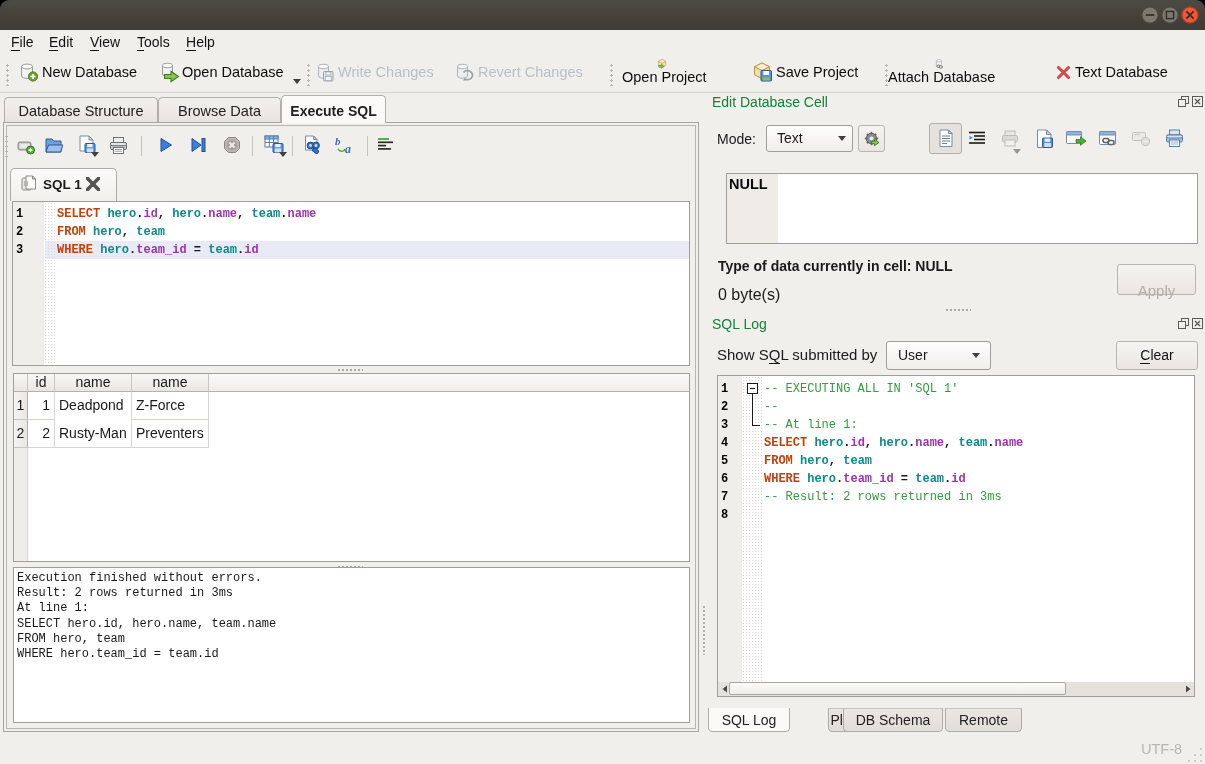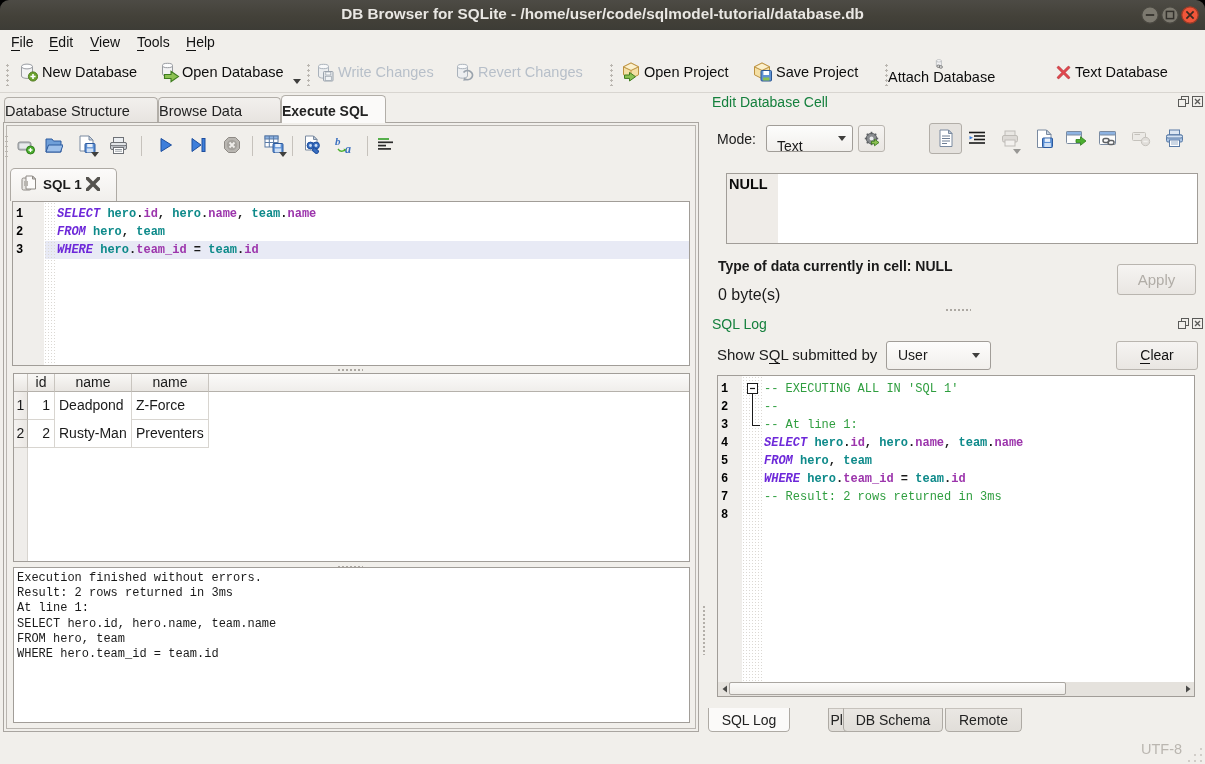--- a/index.html
+++ b/index.html
@@ -16,27 +16,27 @@
 #menubar { left:0; top:30px; width:1205px; height:25px; background:#f1efeb; }
 .menu-item { top:4px; font-size:14px; color:#111; }
 .menu-item .ul { border-bottom:1.2px solid #111; padding-bottom:0px; }
 #toolbar { left:0; top:55px; width:1205px; height:38px; background:#f1efeb; border-bottom:1px solid #d8d5d0; }
 .tbtn { top:4px; height:26px; display:flex; align-items:center; font-size:14.5px; color:#0d0d0d; }
 .tbtn .ic { margin-right:4px; }
 .tbtn.disabled { color:#b7bfc9; }
 .handle-v { width:5px;
   background-image:radial-gradient(circle, #bab6b0 1px, rgba(0,0,0,0) 1.3px);
   background-size:5px 5px; background-position:0 1px; }
-.mtab { top:97px; height:25px; background:linear-gradient(#f2f0ed,#e7e4e0); border:1px solid #b2aea8; border-bottom:none; border-radius:4.5px 4.5px 0 0; padding-top:5px; color:#222; font-size:14.5px; z-index:2;}
+.mtab { top:97px; height:25px; background:linear-gradient(#f2f0ed,#e7e4e0); border:1px solid #b2aea8; border-bottom:none; border-radius:4.5px 4.5px 0 0; text-align:center; padding-top:5px; color:#222; font-size:14.5px; z-index:2;}
 .mtab.active { top:95px; height:28px; background:#fbfaf9; z-index:4; font-weight:bold; font-size:14px; padding-top:7px;}
 #lpane  { left:3px; top:122px; width:696px; height:610px; border:1px solid #a9a5a0; background:#f1efeb; }
 #lpane2 { left:6px; top:125px; width:690px; height:604px; border:1px solid #b9b5b0; }
 .frame { border:1px solid #a19d98; background:#fff; }
 .codeline { position:absolute; left:0; width:100%; height:18px; line-height:18px; white-space:pre; font-family:"Liberation Mono", monospace; font-size:12px; font-weight:bold; }
-.kw { color:#6d28d9;font-style:italic; }
+.kw { color:#c2410c; }
 .tn { color:#0e8a8a; }
 .fld { color:#9c35ac; }
 .cmt { color:#2f9e3f; font-weight:normal; }
 .gnum { position:absolute; font-family:"Liberation Mono", monospace; font-weight:bold; font-size:12px; color:#000; height:18px; line-height:18px; }
 .dotpat { background-image:radial-gradient(circle, #dbd8d3 0.8px, rgba(0,0,0,0) 1px); background-size:3px 3px; }
 .th { position:absolute; background:linear-gradient(#f9f8f6,#e9e6e2); border-right:1px solid #c9c5bf; border-bottom:1px solid #b5b1ab; text-align:center; font-size:14px; color:#1a1a1a; line-height:17px; }
 .rh { position:absolute; background:linear-gradient(90deg,#f5f3f1,#eae7e3); border-right:1px solid #b5b1ab; border-bottom:1px solid #c9c5bf; text-align:center; font-size:14px; line-height:26px; }
 .td { position:absolute; border-right:1px solid #d8d5d0; border-bottom:1px solid #d8d5d0; font-size:14px; line-height:26px; background:#fff; }
 .combo { position:absolute; border:1px solid #a19d98; border-radius:3px; background:linear-gradient(#fdfdfc,#f1efec); font-size:14px; }
 .btn { position:absolute; border:1px solid #b9b5af; border-radius:3px; background:linear-gradient(#f6f4f2,#e9e6e2); text-align:center; font-size:14px; }
@@ -46,21 +46,20 @@
 .dockttl { position:absolute; font-size:14px; color:#15803d; }
 .dockic { position:absolute; width:11px; height:11px; }
 .splitdots { position:absolute; height:4px; width:26px;
   background-image:radial-gradient(circle, #aca8a2 1px, rgba(0,0,0,0) 1.2px);
   background-size:4px 4px; background-position:0 1px;}
 </style>
 </head>
 <body>
 <div id="corner-bg" class="abs"></div>
 <div id="titlebar" class="abs">
-  <div id="title-text" class="abs">DB Browser for SQLite - /home/user/code/sqlmodel-tutorial/database.db</div>
   <svg class="abs winbtn" style="left:1141px;" viewBox="0 0 18 18">
     <circle cx="9" cy="9" r="8.2" fill="#7c796f" stroke="#4a4841" stroke-width="1.2"></circle>
     <rect x="4.8" y="8.1" width="8.4" height="1.8" fill="#33312c"></rect>
   </svg>
   <svg class="abs winbtn" style="left:1161px;" viewBox="0 0 18 18">
     <circle cx="9" cy="9" r="8.2" fill="#7c796f" stroke="#4a4841" stroke-width="1.2"></circle>
     <rect x="5.4" y="5.4" width="7.2" height="7.2" fill="none" stroke="#33312c" stroke-width="1.5"></rect>
   </svg>
   <svg class="abs winbtn" style="left:1181px;" viewBox="0 0 18 18">
     <circle cx="9" cy="9" r="8.2" fill="#f0563a" stroke="#9f3c27" stroke-width="1.2"></circle>
@@ -109,21 +108,21 @@
   <div class="abs tbtn disabled" style="left:456px;">
     <svg class="ic" width="18" height="19" viewBox="0 0 18 19">
         <path d="M1.5 3.5 v9.5 c0 1.3 2.4 2.2 5 2.2 s5 -0.9 5 -2.2 v-9.5" fill="#eceef0" stroke="#aab2bb" stroke-width="1"></path>
         <ellipse cx="6.5" cy="3.5" rx="5" ry="2.2" fill="#f8f9fa" stroke="#aab2bb" stroke-width="1"></ellipse>
         <path d="M7.5 9.5 a5 4.5 0 1 1 1.5 6.5" fill="none" stroke="#9aa3ad" stroke-width="1.7"></path>
         <path d="M7.2 17.8 l3.6 -0.6 -2.6 -3 z" fill="#9aa3ad"></path>
       </svg>
     <span>Revert Changes</span>
     </div>
   <div class="abs handle-v" style="left:609px; top:7px; height:24px;"></div>
-  <div class="abs tbtn" style="left:622px;">
+  <div class="abs tbtn" style="left:622px;flex-direction:column;">
     <svg class="ic" width="18" height="20" viewBox="0 0 18 20">
         <path d="M9 1 l7.5 3.8 v8 l-7.5 3.8 -7.5 -3.8 v-8 z" fill="#f4dfa4" stroke="#bd9240" stroke-width="1"></path>
         <path d="M1.5 4.8 l7.5 3.6 7.5 -3.6 M9 8.4 v8" fill="none" stroke="#bd9240" stroke-width="0.9"></path>
         <path d="M9 1 l7.5 3.8 -7.5 3.6 -7.5 -3.6 z" fill="#fbf0cd" stroke="#bd9240" stroke-width="0.9"></path>
         <path d="M2.5 13 h5 v-2.6 l6 4.3 -6 4.3 v-2.6 h-5 z" fill="#8cc152" stroke="#3e7c1f" stroke-width="1"></path>
       </svg>
     <span>Open Project</span>
     </div>
   <div class="abs tbtn" style="left:753px;">
     <svg class="ic" width="19" height="20" viewBox="0 0 19 20">
@@ -291,21 +290,21 @@
 <svg class="dockic" style="left:1178px; top:96px;" viewBox="0 0 11 11">
     <rect x="3.5" y="0.5" width="7" height="7" fill="none" stroke="#5a5a58"></rect>
     <rect x="0.5" y="3.5" width="7" height="7" fill="#f1efeb" stroke="#5a5a58"></rect>
   </svg>
 <svg class="dockic" style="left:1192px; top:96px;" viewBox="0 0 11 11">
     <rect x="0.5" y="0.5" width="10" height="10" fill="none" stroke="#5a5a58"></rect>
     <path d="M3 3 l5 5 M8 3 l-5 5" stroke="#5a5a58" stroke-width="1.3"></path>
   </svg>
 <div class="abs" style="left:717px; top:131px; font-size:14px;">Mode:</div>
 <div class="combo" style="left:766px; top:125px; width:87px; height:27px;">
-    <span class="abs" style="left:10px; top:4px;margin-top:8px;">Text</span>
+    <span class="abs" style="left:10px; top:4px;">Text</span>
   </div>
 <div class="abs caret" style="left:838px; top:136px;"></div>
 <div class="btn" style="left:858px; top:125px; width:27px; height:27px;"></div>
 <svg class="abs" style="left:862px; top:129px;" width="19" height="19" viewBox="0 0 19 19">
     <circle cx="9.5" cy="9.5" r="5.3" fill="#8a8d90" stroke="#5f6265"></circle>
     <circle cx="9.5" cy="9.5" r="2" fill="#e8eaec"></circle>
     <g stroke="#5f6265" stroke-width="1.6">
       <line x1="9.5" y1="2.8" x2="9.5" y2="5.2"></line>
       <line x1="9.5" y1="13.8" x2="9.5" y2="16.2"></line>
       <line x1="2.8" y1="9.5" x2="5.2" y2="9.5"></line>
@@ -375,21 +374,21 @@
     <rect x="4.5" y="11" width="10" height="6.5" fill="#fff" stroke="#5a7ba6"></rect>
     <line x1="6" y1="13" x2="13" y2="13" stroke="#9ab0ca"></line>
     <line x1="6" y1="15" x2="13" y2="15" stroke="#9ab0ca"></line>
   </svg>
 
 <div class="abs" style="left:726px; top:173px; width:472px; height:71px; border:1px solid #a19d98; background:#fff;"></div>
 <div class="abs" style="left:727px; top:174px; width:51px; height:69px; background:#efece8;"></div>
 <div class="abs" style="left:729px; top:176px; font-weight:bold; font-size:14.5px; color:#0a0a0a;">NULL</div>
 <div class="abs" style="left:718px; top:258px; font-weight:bold; font-size:14px;">Type of data currently in cell: NULL</div>
 <div class="abs" style="left:718px; top:286px; font-size:16px;">0 byte(s)</div>
-<div class="btn" style="left:1117px; top:264px; width:79px; height:31px; color:#b1ada7; font-size:15px; padding-top:6px;text-align:center;">Apply</div>
+<div class="btn" style="left:1117px; top:264px; width:79px; height:31px; color:#b1ada7; font-size:15px; padding-top:17px;text-align:center;">Apply</div>
 <div class="splitdots" style="left:945px; top:307px;"></div>
 
 <div class="dockttl" style="left:712px; top:316px;">SQL Log</div>
 <svg class="dockic" style="left:1178px; top:318px;" viewBox="0 0 11 11">
     <rect x="3.5" y="0.5" width="7" height="7" fill="none" stroke="#5a5a58"></rect>
     <rect x="0.5" y="3.5" width="7" height="7" fill="#f1efeb" stroke="#5a5a58"></rect>
   </svg>
 <svg class="dockic" style="left:1192px; top:318px;" viewBox="0 0 11 11">
     <rect x="0.5" y="0.5" width="10" height="10" fill="none" stroke="#5a5a58"></rect>
     <path d="M3 3 l5 5 M8 3 l-5 5" stroke="#5a5a58" stroke-width="1.3"></path>

